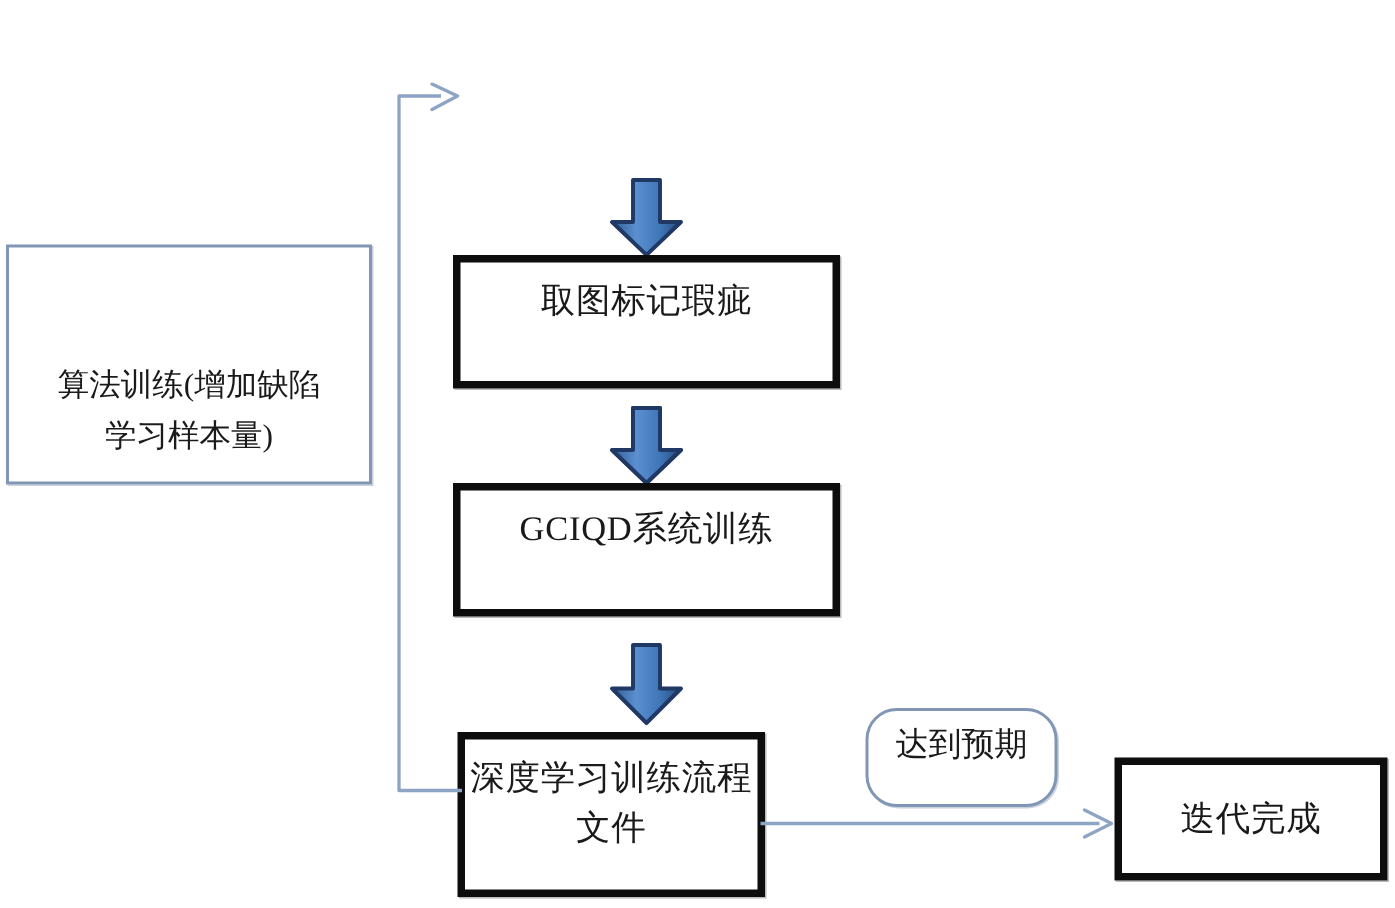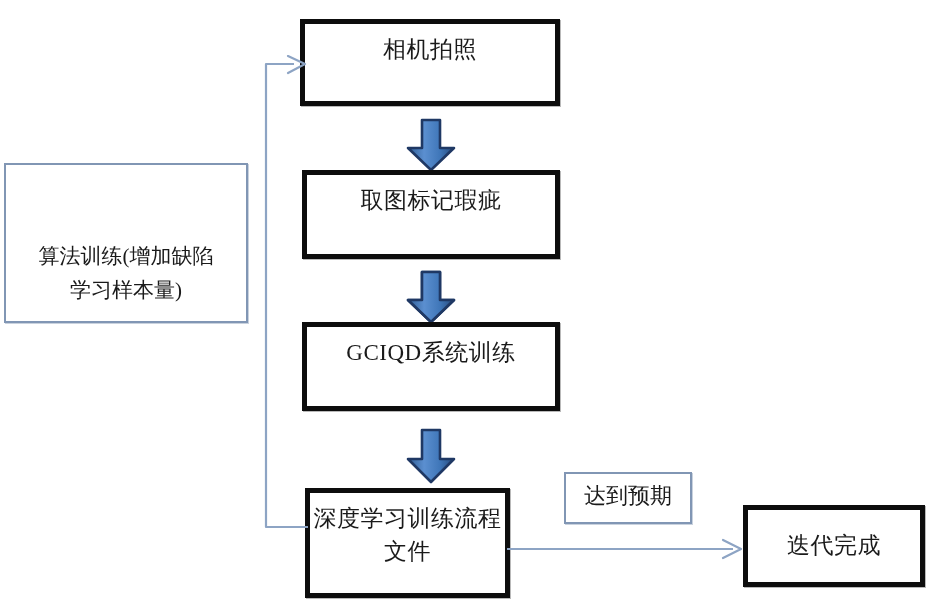--- a/index.html
+++ b/index.html
@@ -79,23 +79,20 @@
 </head>
 <body>
 
 <div id="canvas">
 
   <div class="note-box" style="left:4px; top:163px; width:244px; height:160px;">
     <div class="note-para" style="top:74px; padding:0 0;">算法训练(增加缺陷
 学习样本量)</div>
   </div>
 
-  <div class="proc-box" style="left:300px; top:19px; width:260px; height:87px;">
-    <div class="box-text" style="top:10px;">相机拍照</div>
-  </div>
 
   <div class="block-arrow" style="left:404px; top:118px; width:54px; height:54px;">
     <svg width="54" height="54" viewBox="0 0 54 54">
       <defs>
         <linearGradient id="ga1" x1="0" y1="0" x2="1" y2="0">
           <stop offset="0%" stop-color="#2f5c94"></stop>
           <stop offset="35%" stop-color="#5b8fd0"></stop>
           <stop offset="70%" stop-color="#3f76b8"></stop>
           <stop offset="100%" stop-color="#27497a"></stop>
         </linearGradient>
@@ -144,21 +141,21 @@
       </defs>
       <polygon points="18,2 36,2 36,31 50,31 27,54 4,31 18,31" fill="url(#ga3)" stroke="#1f3864" stroke-width="2.6" stroke-linejoin="round"></polygon>
     </svg>
   </div>
 
   <div class="proc-box" style="left:305px; top:488px; width:205px; height:110px;">
     <div class="box-text" style="top:9px; line-height:33px;">深度学习训练流程
 文件</div>
   </div>
 
-  <div class="note-box" style="left:564px; top:472px; width:128px; height:52px;">
+  <div class="note-box" style="left:577px; top:472px; width:128px; height:66px;border-radius:21px;">
     <div class="note-text" style="top:5px;">达到预期</div>
   </div>
 
   <div class="proc-box" style="left:743px; top:505px; width:182px; height:82px;">
     <div class="box-text" style="top:20px;">迭代完成</div>
   </div>
 
   <div class="conn" style="left:505px; top:534px; width:245px; height:30px;">
     <svg width="245" height="30" viewBox="0 0 245 30">
       <line x1="2" y1="15" x2="228" y2="15" stroke="#8da4c4" stroke-width="2.2"></line>

